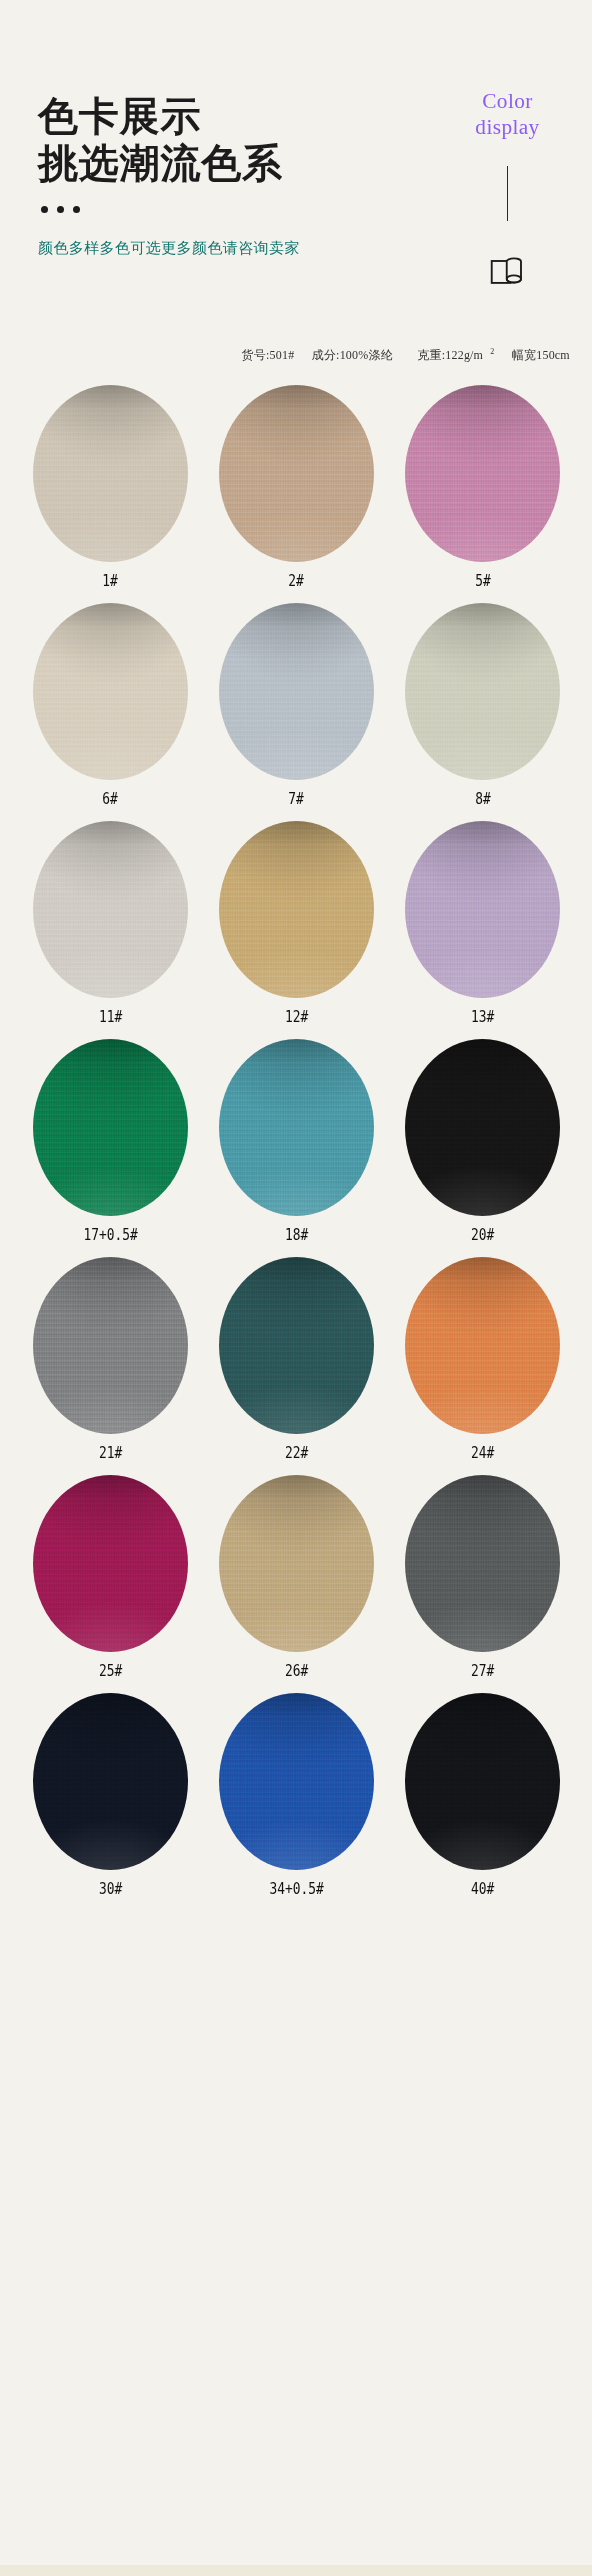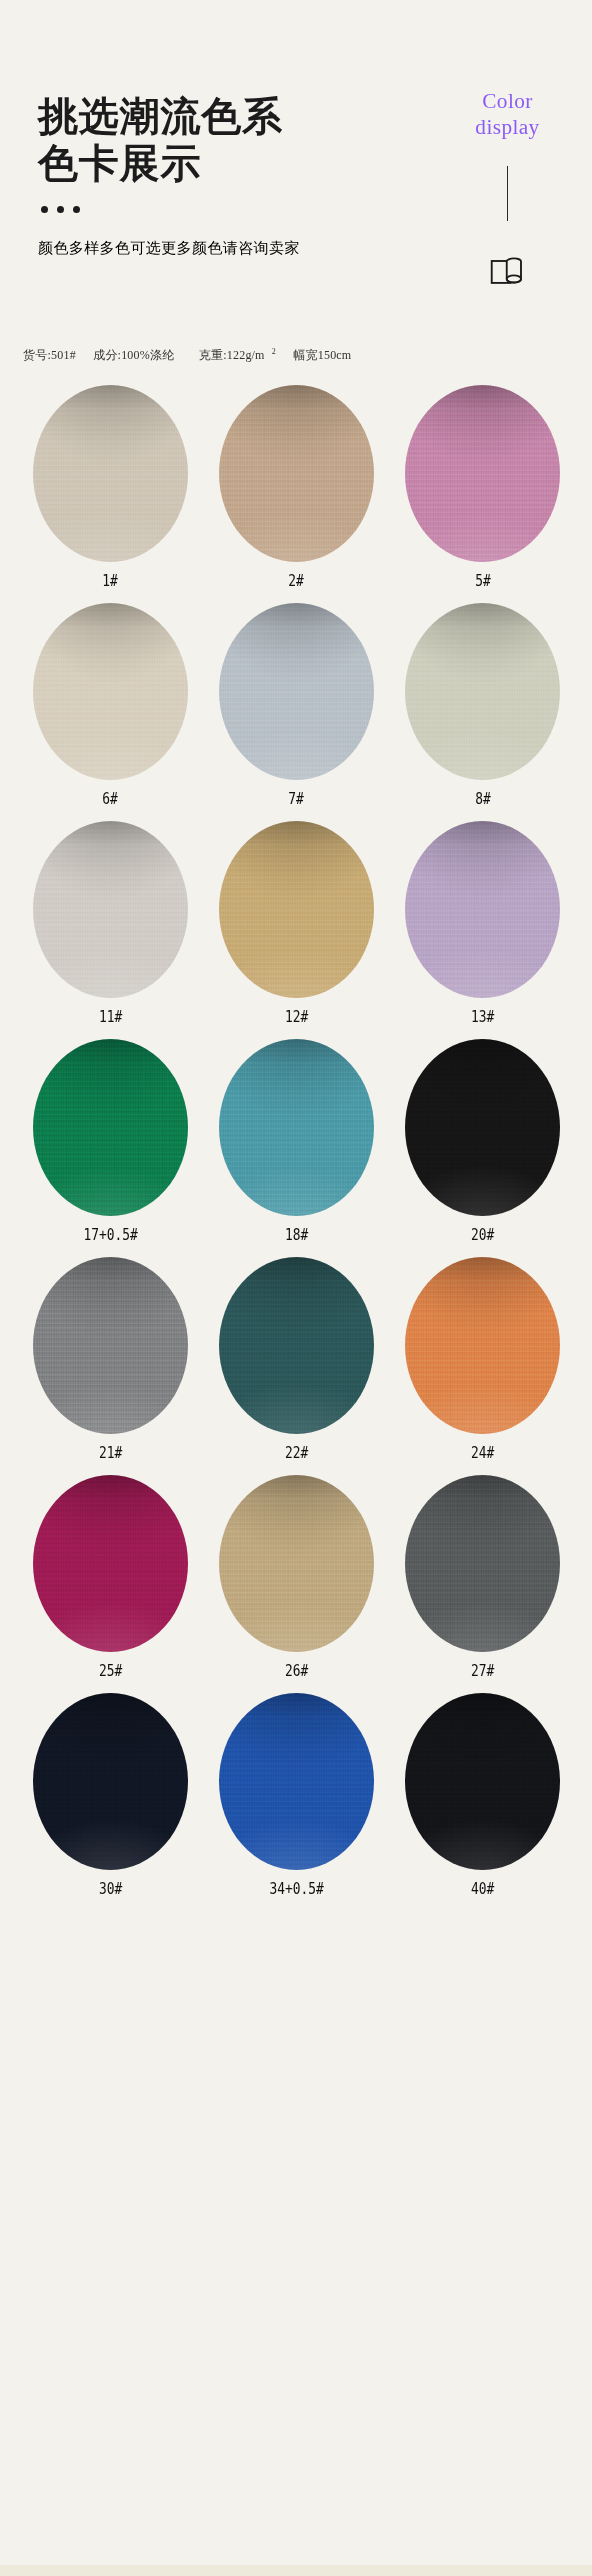--- a/index.html
+++ b/index.html
@@ -60,21 +60,21 @@
     width: 7.1px;
     height: 7.1px;
     border-radius: 50%;
     background: #1c1c1c;
   }
 
   .subtitle {
     margin-top: 26px;
     font-family: "Liberation Serif", "DejaVu Serif", serif;
     font-size: 15px;
-    color: #000000;
+    color: #0f766e;
     letter-spacing: 0.4px;
     white-space: nowrap;
   }
 
   .header-right {
     position: absolute;
     right: 38px;
     top: 89px;
     width: 95px;
     text-align: center;
@@ -97,21 +97,21 @@
 
   .roll-icon {
     margin: 33px auto 0;
     width: 36px;
     height: 32px;
     display: block;
   }
 
   
   .spec {
-    text-align: left;
+    text-align: right;
     font-family: "Liberation Serif", "DejaVu Serif", serif;
     font-size: 12px;
     color: #333;
     letter-spacing: 0.2px;
     padding: 0 16px;
     height: 40px;
     line-height: 40px;
     white-space: nowrap;
   }
   .spec span { margin: 0 7.1px; }
@@ -212,22 +212,22 @@
   }
 </style>
 </head>
 <body style="background: rgb(244, 242, 237);">
 
 <div class="page">
 
   <div class="header">
 
     <div class="header-left">
+      <div class="title-line">色卡展示</div>
       <div class="title-line">挑选潮流色系</div>
-      <div class="title-line">色卡展示</div>
 
       <div class="dots">
         <i></i>
         <i></i>
         <i></i>
       </div>
 
       <div class="subtitle">颜色多样多色可选更多颜色请咨询卖家</div>
     </div>
 

